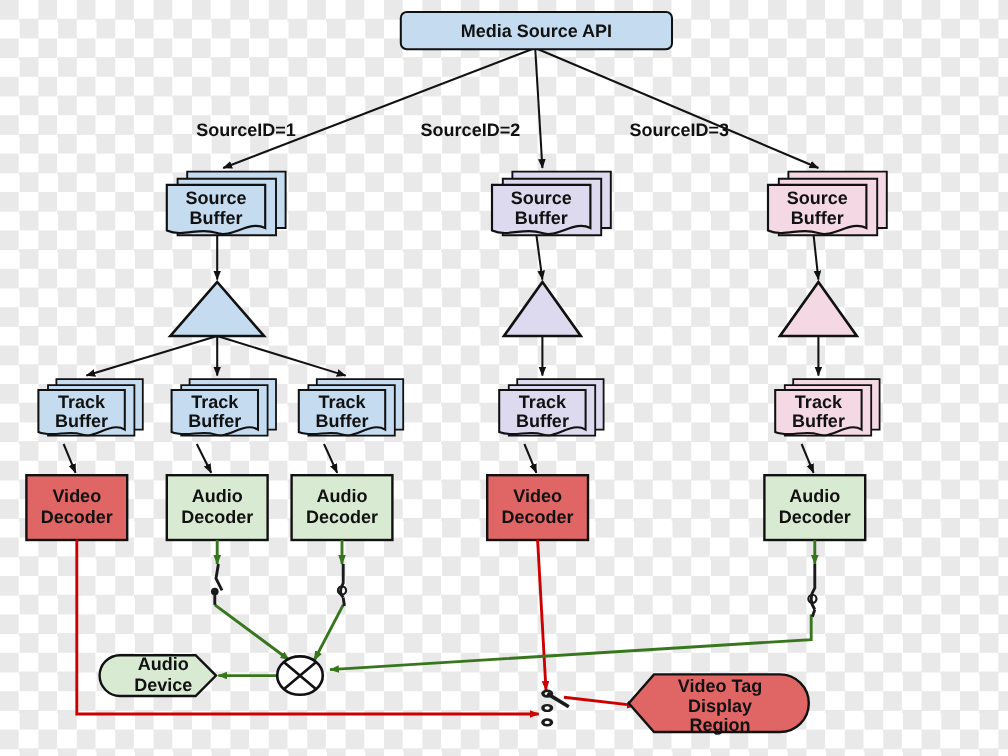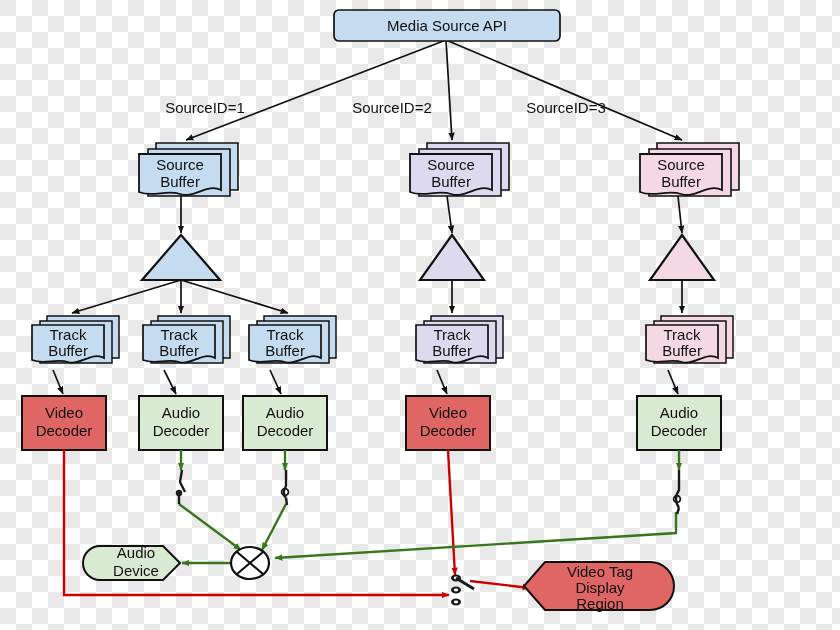--- a/index.html
+++ b/index.html
@@ -3,21 +3,21 @@
 <meta charset="utf-8">
 <style>
   html,body{margin:0;padding:0;}
   body{
     width:840px;height:630px;
     font-family:"Liberation Sans", sans-serif;
     background:
       repeating-conic-gradient(#ffffff 0% 25%, #e9e9e9 0% 50%) 0 0 / 32px 32px;
     overflow:hidden;
   }
-  #stage{position:relative;width:808px;height:630px;}
+  #stage{position:relative;width:808px;height:630px;font-weight:bold;}
   svg{position:absolute;top:0;left:0;width:840px;height:630px;}
   .nodetext{font-family:"Liberation Sans", sans-serif;font-size:15px;fill:#111;text-anchor:middle;}
   .edgelbl{font-family:"Liberation Sans", sans-serif;font-size:15px;fill:#111;text-anchor:middle;}
 </style>
 </head>
 <body>
 
 <div id="stage">
 <svg viewBox="0 0 840 630" xmlns="http://www.w3.org/2000/svg">
   <defs>

